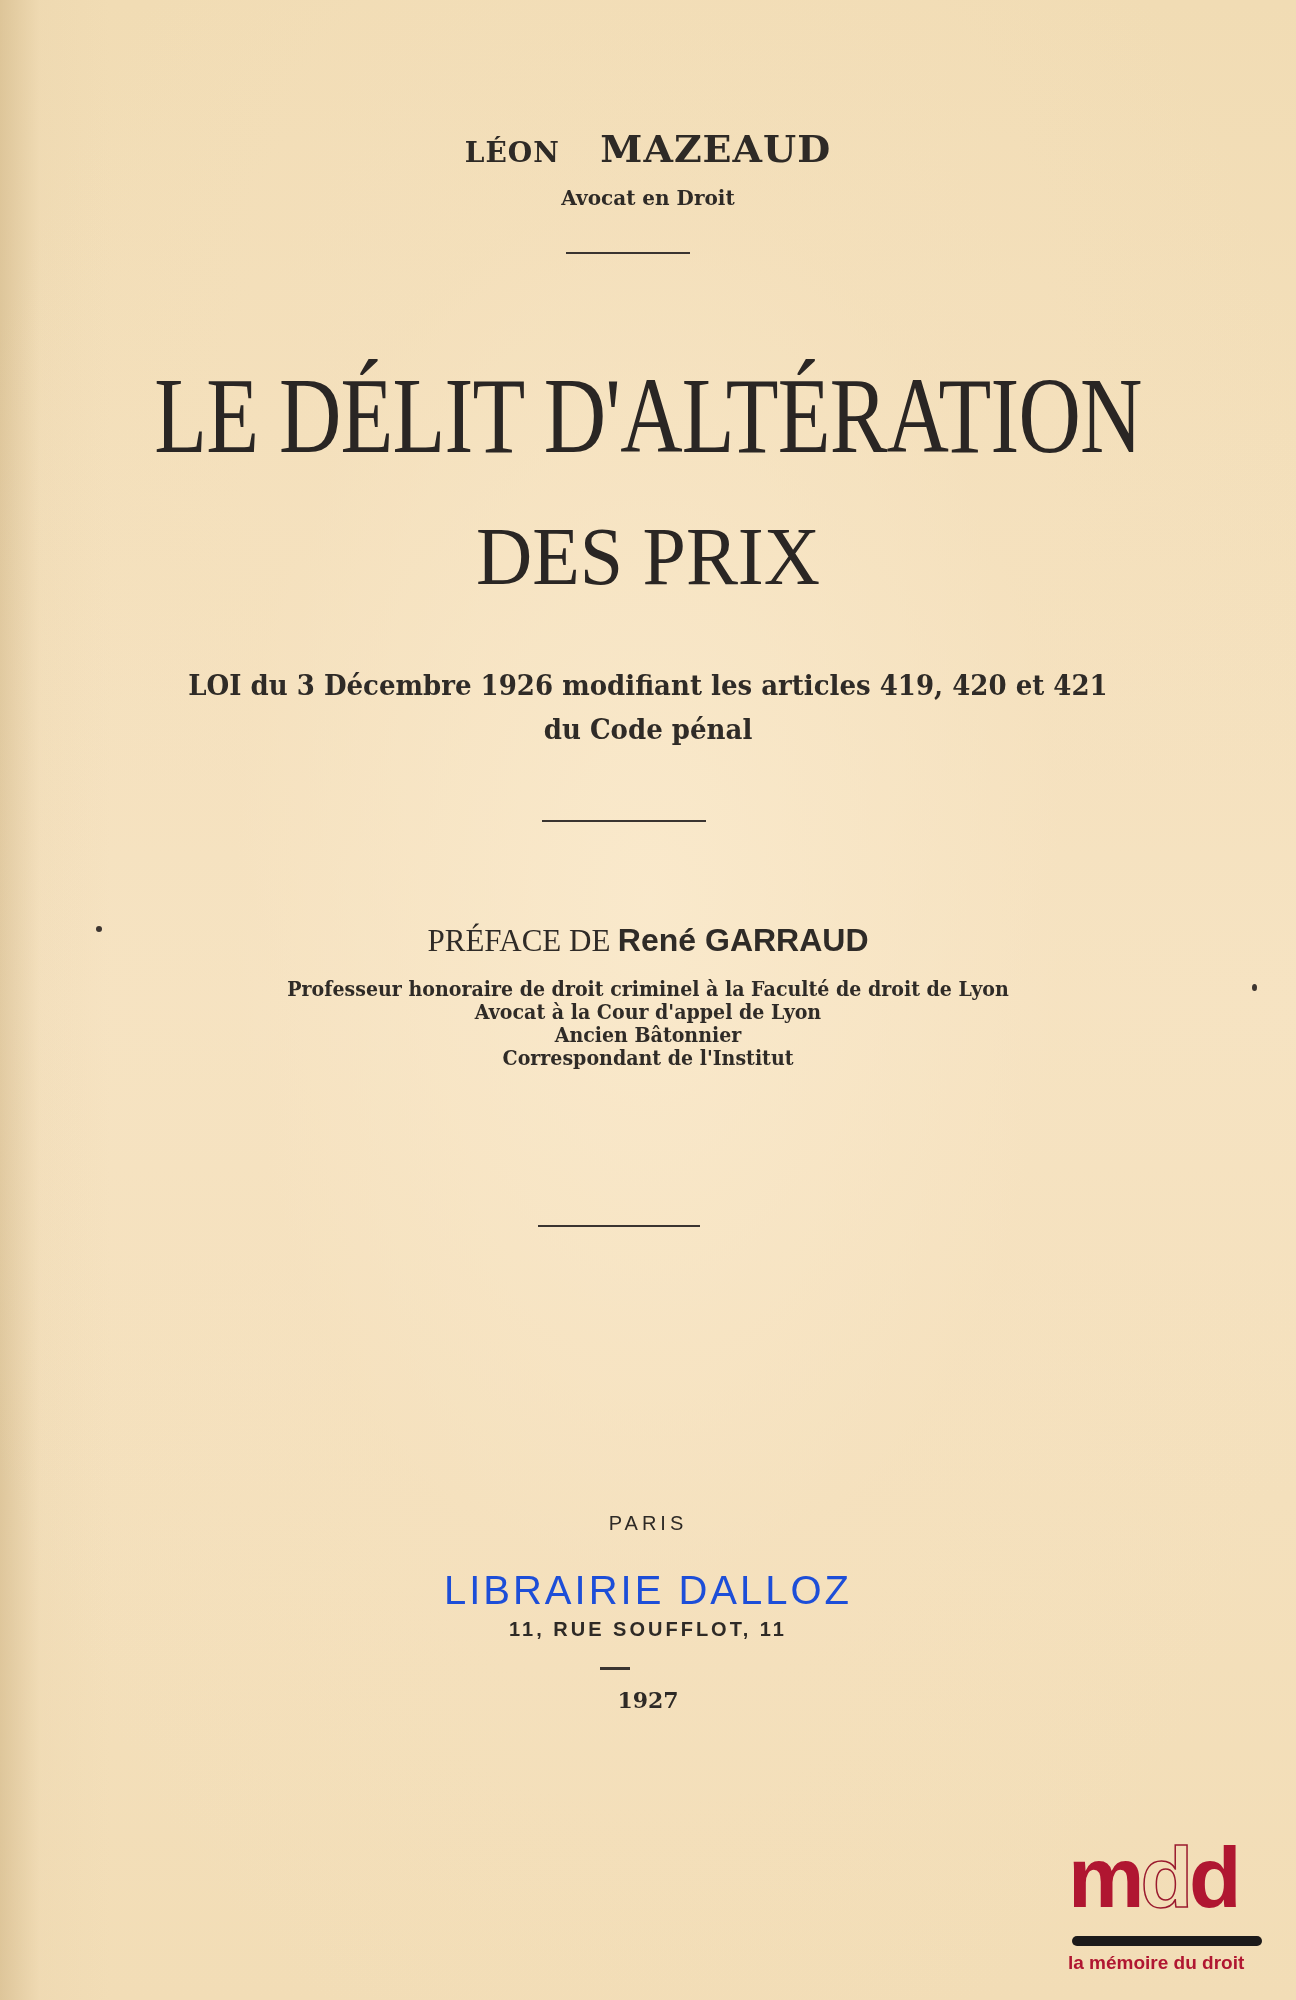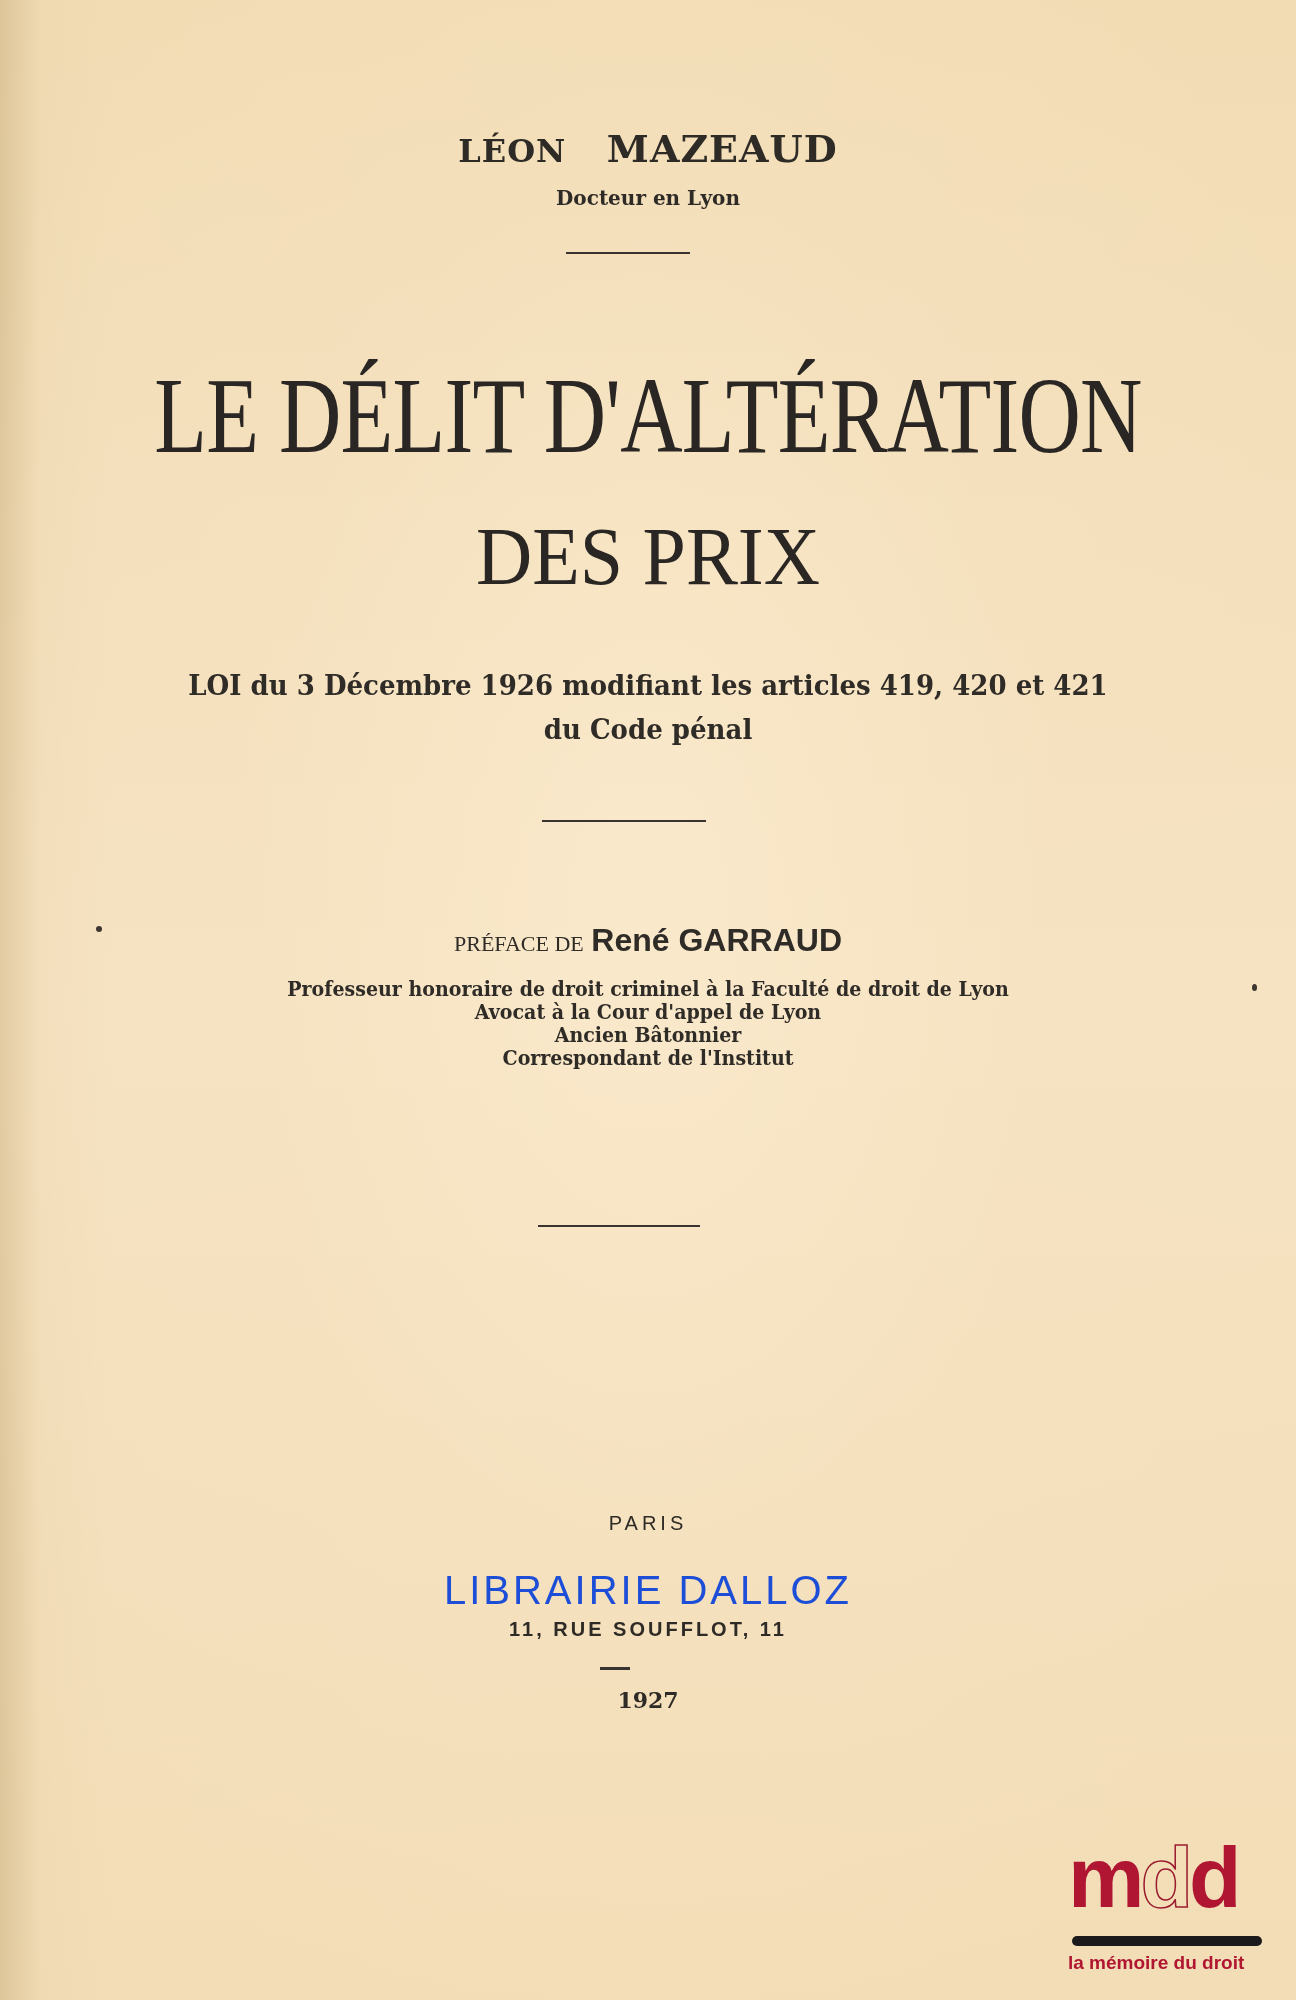--- a/index.html
+++ b/index.html
@@ -13,33 +13,33 @@
       color: #2b2622;
     }
     .page { position: absolute; inset: 0; }
     .center { position: absolute; left: 0; width: 1296px; text-align: center; }
     .serif { font-family: "DejaVu Serif", "Liberation Serif", serif; }
     .lserif { font-family: "Liberation Serif", "DejaVu Serif", serif; }
     .sans { font-family: "Liberation Sans", "DejaVu Sans", sans-serif; }
     .rule { position: absolute; height: 2px; background: #3a3430; }
 
     .author { top: 126px; font-size: 38px; font-weight: bold; color: #2e2a26; letter-spacing: 1px; }
-    .author .sc { font-size: 32px; }
+    .author .sc { font-size: 28px; }
     .author-sub { top: 186px; font-size: 20px; font-weight: bold; color: #2e2a26; }
 
     .title1 { top: 362px; font-size: 108px; line-height: 1; color: #2a2624; letter-spacing: -1px;
               transform: scaleX(0.8); transform-origin: 50% 50%; white-space: nowrap; }
     .title2 { top: 516px; font-size: 82px; line-height: 1; color: #2a2624;
               transform: scaleX(0.95); transform-origin: 50% 50%; white-space: nowrap; }
 
     .law1 { top: 669px; font-size: 28px; font-weight: bold; color: #2f2b27; transform: scaleX(0.93); white-space: nowrap; }
     .law2 { top: 713px; font-size: 28px; font-weight: bold; color: #2f2b27; transform: scaleX(0.93); white-space: nowrap; }
 
     .preface { top: 922px; font-size: 30px; color: #2f2b27; white-space: nowrap; }
-    .preface .sc { font-size: 22px; }
+    .preface .sc { font-size: 31px; }
     .preface .name { font-family: "Liberation Sans", "DejaVu Sans", sans-serif; font-weight: bold; font-size: 32px; }
     .cred { font-size: 20px; font-weight: bold; color: #2f2b27; line-height: 23px; transform: scaleX(0.95); white-space: nowrap; }
 
     .city { top: 1512px; font-size: 20px; color: #2e2a26; letter-spacing: 4px; }
     .publisher { top: 1568px; font-size: 40px; color: #1d4ed8; letter-spacing: 3px; }
     .address { top: 1618px; font-size: 20px; font-weight: bold; color: #2e2a26; letter-spacing: 3px; }
     .year { top: 1687px; font-size: 22px; font-weight: bold; color: #2e2a26; }
 
     .logo { position: absolute; left: 1068px; top: 1834px; width: 200px; height: 150px; }
     .logo-mdd { position: absolute; left: 0; top: 0; font-size: 86px; font-weight: bold; color: #b01631; line-height: 1; letter-spacing: -4px; }
@@ -52,21 +52,21 @@
 </head>
 <body>
 
 <div class="page">
 
   <div class="center author serif">
     <span class="sc" style="text-transform: uppercase;">Léon</span>
     <span style="display:inline-block;width:12px;"></span>
     <span>MAZEAUD</span>
   </div>
-  <div class="center author-sub serif">Docteur en Lyon</div>
+  <div class="center author-sub serif">Avocat en Droit</div>
   <div class="rule" style="left:566px; top:252px; width:124px;"></div>
 
   <div class="center title1 lserif">LE DÉLIT D'ALTÉRATION</div>
   <div class="center title2 lserif">DES PRIX</div>
 
   <div class="center law1 serif">LOI du 3 Décembre 1926 modifiant les articles 419, 420 et 421</div>
   <div class="center law2 serif">du Code pénal</div>
   <div class="rule" style="left:542px; top:820px; width:164px;"></div>
 
   <div class="center preface lserif">

